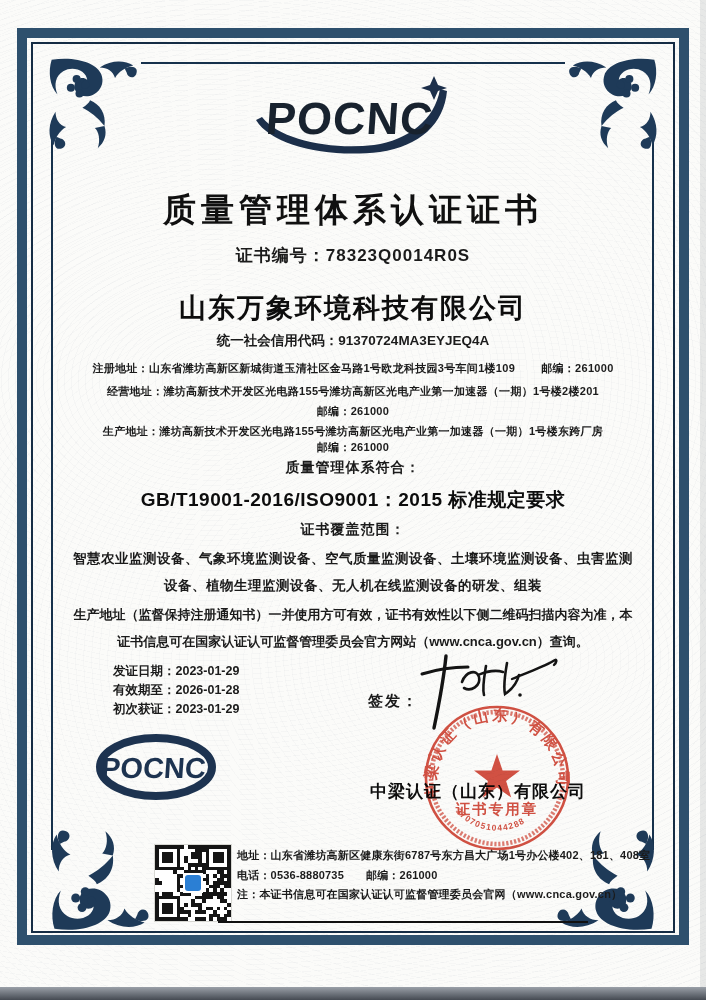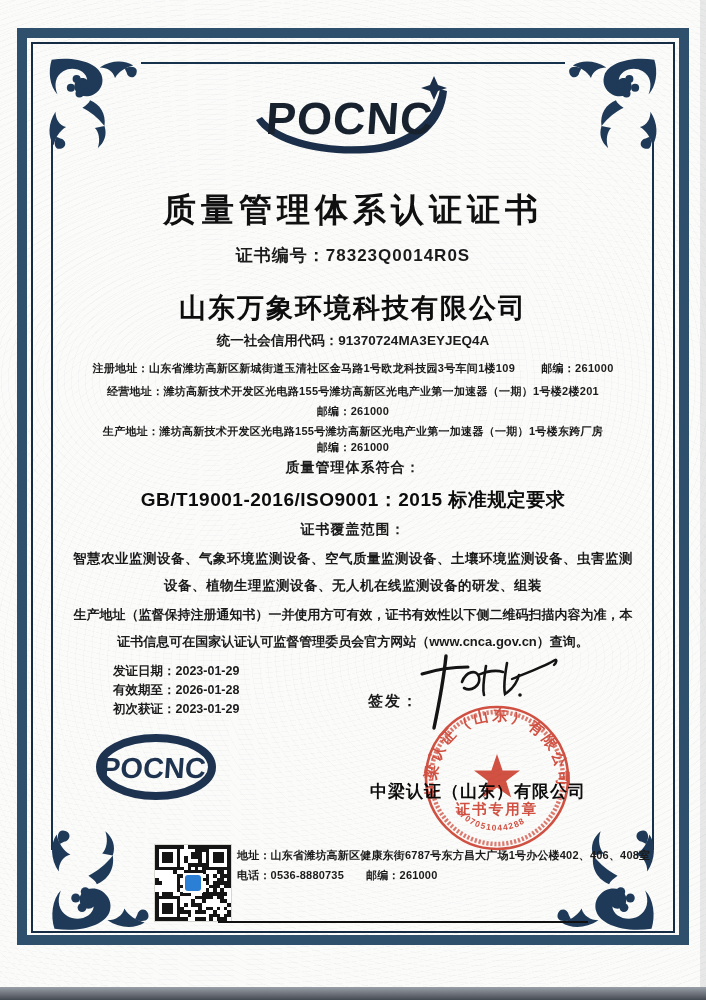--- a/index.html
+++ b/index.html
@@ -411,20 +411,21 @@
       <i style="left:47.05px;top:72.38px;width:3.62px;height:3.62px"></i>
       <i style="left:54.29px;top:72.38px;width:3.62px;height:3.62px"></i>
       <i style="left:61.52px;top:72.38px;width:3.62px;height:3.62px"></i>
       <i style="left:65.14px;top:72.38px;width:3.62px;height:3.62px"></i>
       <i style="left:68.76px;top:72.38px;width:3.62px;height:3.62px"></i>
     <div class="qr-center">
         <div class="qr-badge"></div>
       </div>
   </div>
   <div class="abs contact">
-    <div><span>地址：</span><span>山东省潍坊高新区健康东街6787号东方昌大广场1号办公楼402、406、408室</span></div>
+    <div><span>地址：</span><span>山东省潍坊高新区健康东街6787号东方昌大广场1号办公楼402、181、408室</span></div>
     <div><span>电话：</span><span>0536-8880735</span><span class="sp"></span><span>邮编：</span><span>261000</span></div>
+    <div>注：本证书信息可在国家认证认可监督管理委员会官网（www.cnca.gov.cn）</div>
   </div>
   <div class="abs footer-rule"></div>
 
   <div class="abs edge-right"></div>
   <div class="abs edge-bottom"></div>
 </div>
 
 </body></html>

